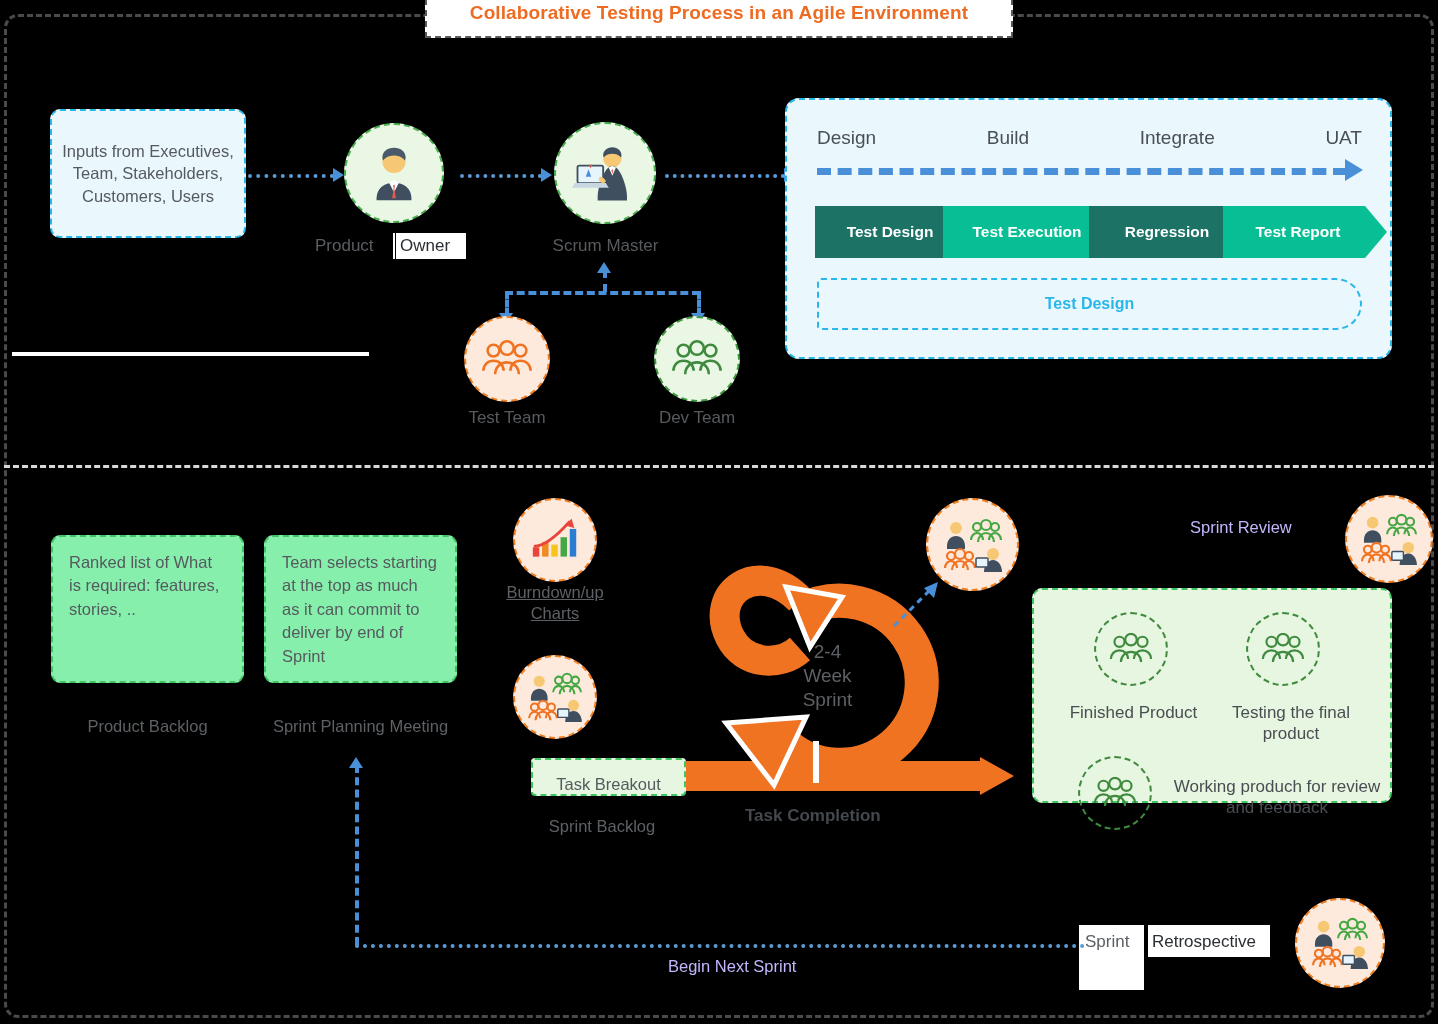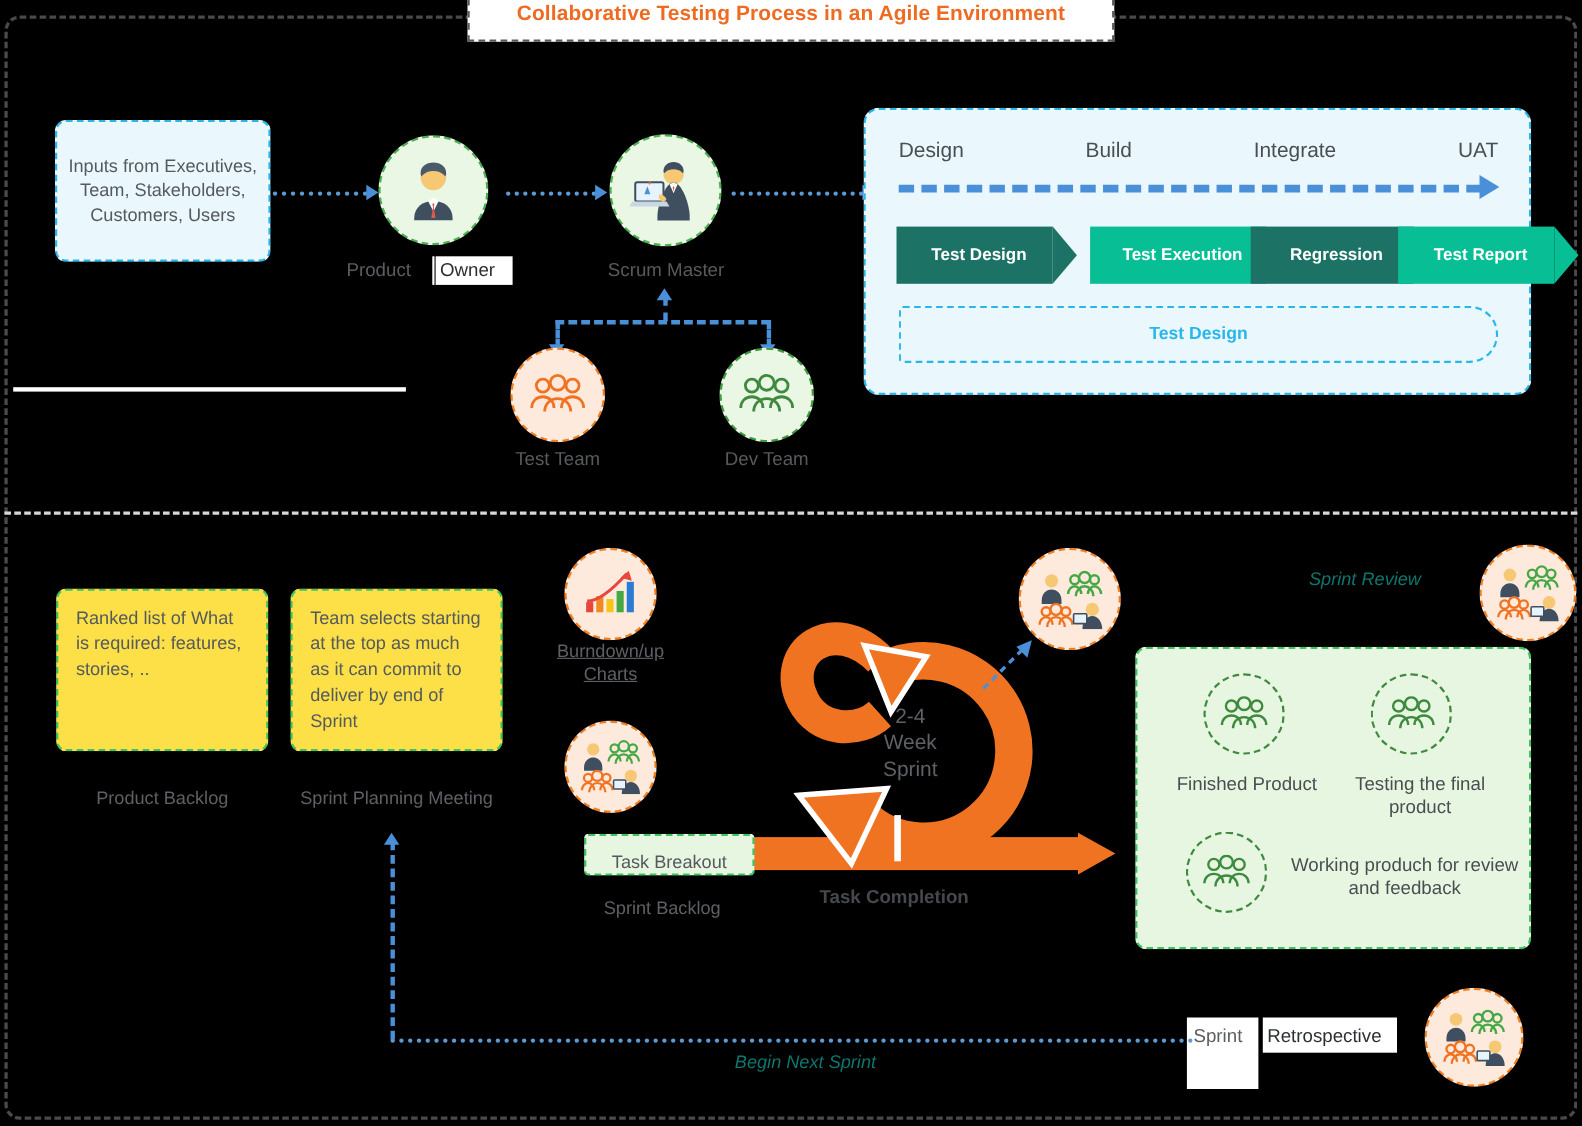--- a/index.html
+++ b/index.html
@@ -136,28 +136,28 @@
     border-top: 11px solid #4a90d9;
     border-left: 7px solid transparent; border-right: 7px solid transparent;
   }
   .ahead-u {
     position: absolute; width: 0; height: 0;
     border-bottom: 11px solid #4a90d9;
     border-left: 7px solid transparent; border-right: 7px solid transparent;
   }
   
   .note {
-    background: #fde047; border: 2px dashed #3ec461; border-radius: 9px;
+    background: #86efac; border: 2px dashed #3ec461; border-radius: 9px;
     color: #555a5e; font-size: 16.5px; line-height: 1.42;
     padding: 14px 16px;
   }
   .note-label {
     color: #5d6165; font-size: 16.5px; text-align: center; line-height: 1.3;
   }
-  .small-label { color: #0f766e; font-size: 16.5px; font-style: italic; }
+  .small-label { color: #c4b5fd; font-size: 16.5px; }
   
   .ring-wrap { left: 700px; top: 545px; width: 255px; height: 255px; }
   .ring-text {
     position: absolute; left: 0; top: 95px; width: 255px;
     text-align: center; color: #5d6165; font-size: 19px; line-height: 1.25;
   }
   .big-arrow-bar {
     position: absolute; left: 600px; top: 761px; width: 385px; height: 30px;
     background: #f07322;
   }
@@ -174,21 +174,21 @@
   
   .task-box {
     left: 531px; top: 758px; width: 155px; height: 38px;
     background: #e7f6e0; border: 2px dashed #3ec461; border-radius: 4px;
     display: flex; align-items: flex-end; justify-content: center;
     color: #555a5e; font-size: 16.5px;
     z-index: 5;
   }
   
   .result-panel {
-    left: 1032px; top: 588px; width: 360px; height: 275px;
+    left: 1032px; top: 588px; width: 360px; height: 215px;
     background: #e7f6e0; border: 2px dashed #3ec461; border-radius: 10px;
   }
   .result-circ {
     position: absolute; width: 74px; height: 74px; border-radius: 50%;
     border: 2px dashed #3f8a3f;
     display: flex; align-items: center; justify-content: center;
   }
   .result-txt { position: absolute; color: #4a4e52; font-size: 17px; line-height: 1.25; text-align: center; }
   
   .edit-hl { position: absolute; background: #ffffff; }
@@ -298,21 +298,21 @@
       <span>Integrate</span>
       <span>UAT</span>
     </div>
     <div class="phase-arrow"></div>
     <div class="phase-arrow-head"></div>
 
     <div class="chev-row">
       <div class="chev dark" style="width:142px;">
         <span>Test Design</span>
       </div>
-      <div class="chev lite" style="width:160px;margin-left:48px;">
+      <div class="chev lite" style="width:160px;">
         <span>Test Execution</span>
       </div>
       <div class="chev dark" style="width:148px;">
         <span>Regression</span>
       </div>
       <div class="chev lite" style="width:142px;">
         <span>Test Report</span>
       </div>
     </div>
 

